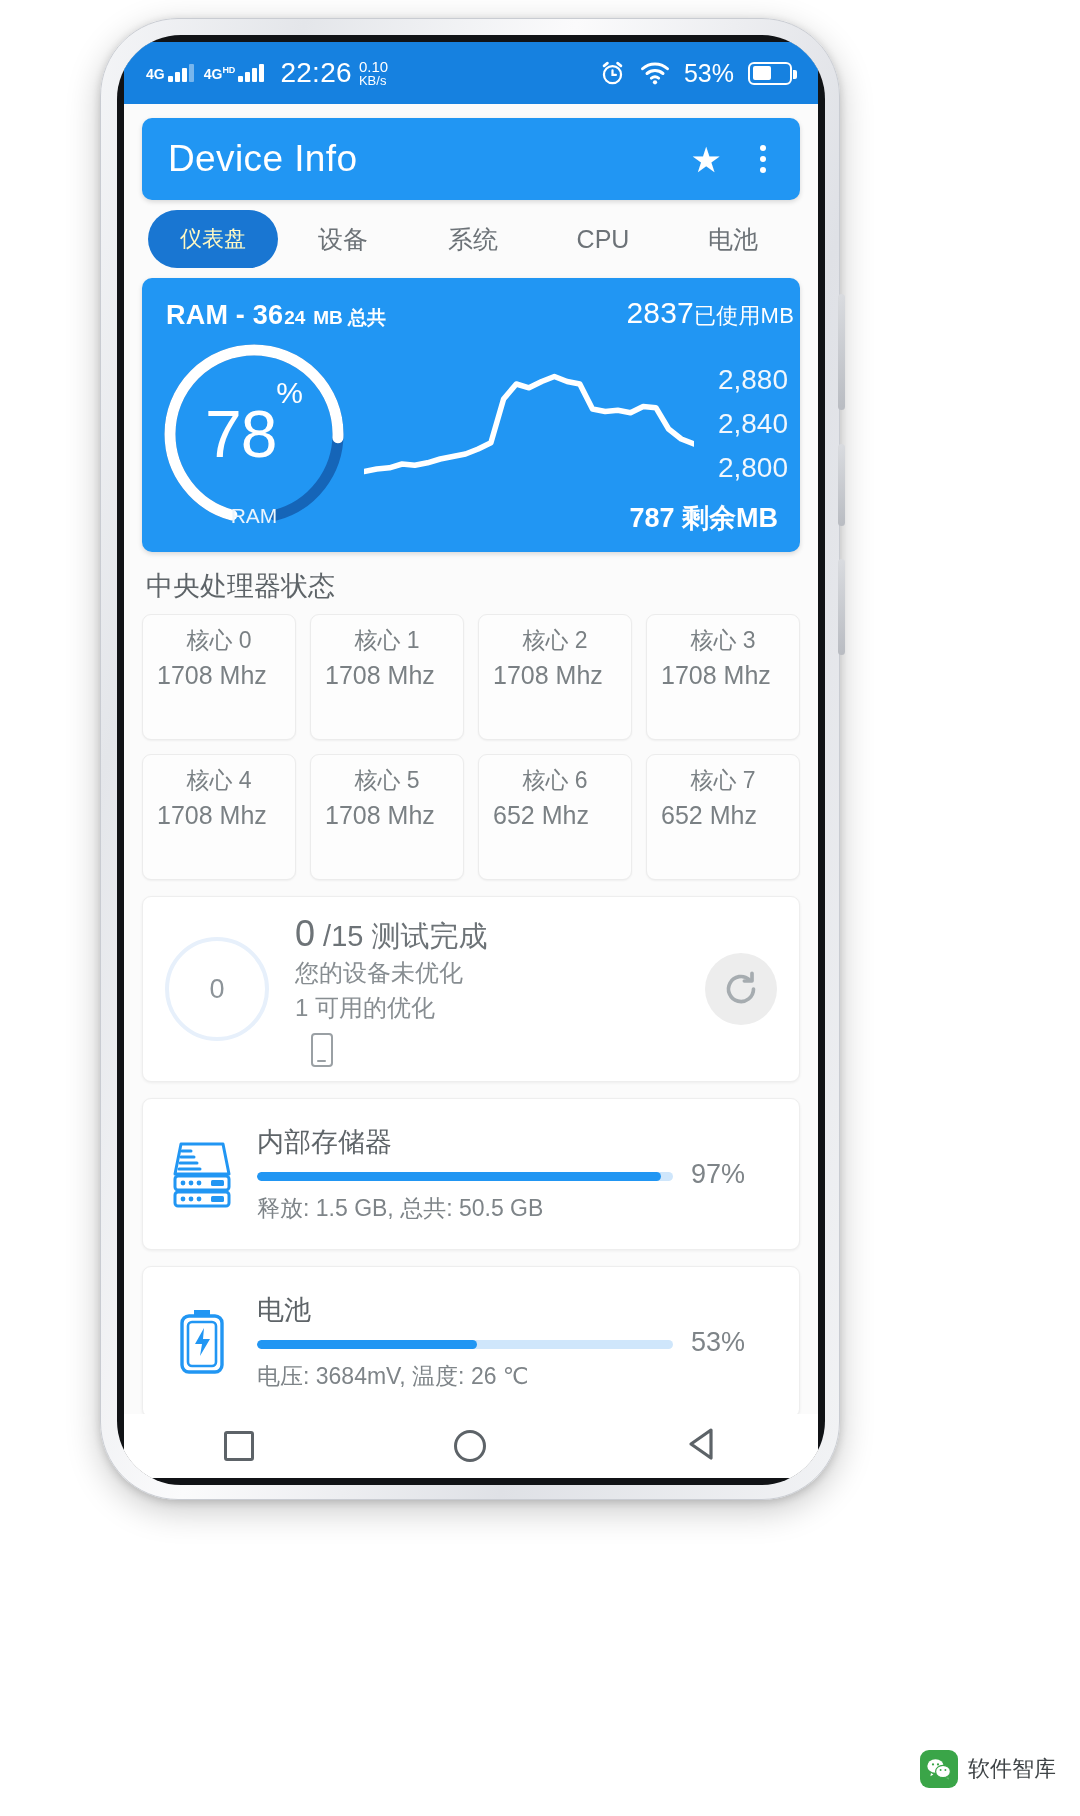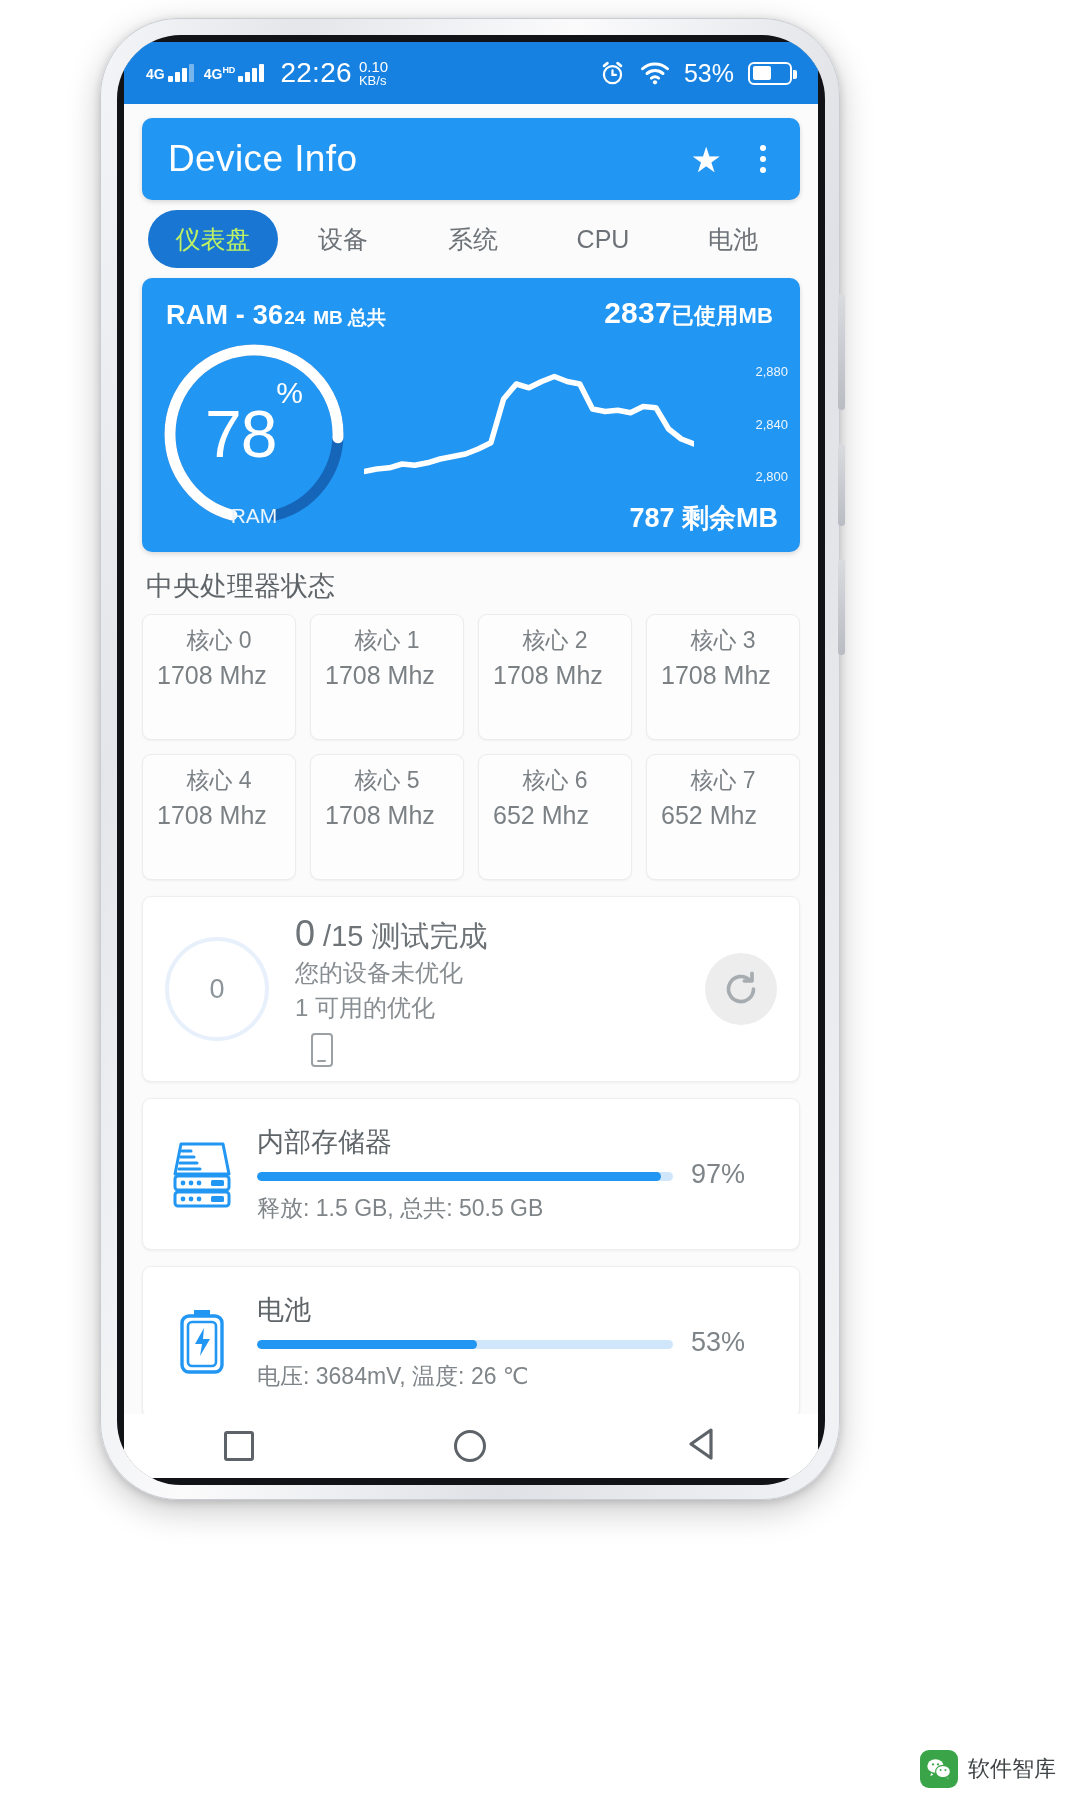--- a/index.html
+++ b/index.html
@@ -112,37 +112,37 @@
   .ic-star { font-size: 35px; color: #fff; line-height: 1; }
   .ic-more { display: flex; flex-direction: column; gap: 5px; align-items: center; padding: 4px 8px; }
   .ic-more i { width: 6px; height: 6px; border-radius: 50%; background: #fff; display: block; }
 
   .tabs { display: flex; align-items: center; height: 78px; padding: 0 2px; }
   .tab {
     flex: 1; text-align: center; font-size: 25px; color: #6c7277;
     display: flex; align-items: center; justify-content: center;
   }
   .tab.active {
-    color: #bef264; background: #1976d2; border-radius: 30px;
-    height: 58px; font-size: 25px; max-width: 144px; margin-left: 4px; text-align: center;
+    color: #fef9c3; background: #1976d2; border-radius: 30px;
+    height: 58px; font-size: 22px; max-width: 144px; margin-left: 4px; text-align: center;
   }
 
   
   .ram-card {
     height: 274px; border-radius: 10px; background: #2196f3;
     position: relative; box-shadow: 0 2px 5px rgba(0,0,0,0.14);
     overflow: hidden; color: #fff;
   }
   .ram-top { position: absolute; left: 24px; top: 22px; display: flex; align-items: baseline; }
   .ram-big { font-size: 27px; font-weight: bold; letter-spacing: .2px; }
   .ram-small { font-size: 19px; font-weight: bold; margin-left: 1px; }
   .ram-unit { font-size: 19px; font-weight: bold; margin-left: 8px; }
   .ram-used {
-    position: absolute; right: 27px; top: 18px;
-    font-size: 30px; font-weight: bold; letter-spacing: .2px;
+    position: absolute; right: 6px; top: 18px;
+    font-size: 30px; font-weight: normal; letter-spacing: .2px;
   }
   .ram-used .mb { font-size: 22px; }
   .ram-free {
     position: absolute; right: 22px; bottom: 16px;
     font-size: 27px; font-weight: bold;
   }
   .gauge-wrap { position: absolute; left: 12px; top: 56px; width: 200px; height: 200px; }
   .gauge-val {
     position: absolute; left: 0; top: 0; width: 200px; height: 200px;
     display: flex; align-items: center; justify-content: center;
@@ -150,21 +150,21 @@
   .gauge-num { font-size: 66px; font-weight: 300; line-height: 1; letter-spacing: -1px; }
   .gauge-pc { font-size: 30px; font-weight: 300; align-self: flex-start; margin-top: 42px; }
   .gauge-label {
     position: absolute; left: 0; bottom: 6px; width: 200px; text-align: center;
     font-size: 21px; color: #eaf4fd;
   }
   .spark { position: absolute; left: 222px; top: 76px; width: 330px; height: 150px; }
   .axis-labels {
     position: absolute; right: 12px; top: 86px;
     display: flex; flex-direction: column; justify-content: space-between;
-    height: 120px; font-size: 13px; color: #f1f7fd; text-align: left;
+    height: 120px; font-size: 28px; color: #f1f7fd; text-align: left;
   }
 
   .section-title { font-size: 27px; color: #5e6468; margin: 16px 0 10px 4px; }
 
   .core-grid { display: grid; grid-template-columns: repeat(4, 1fr); gap: 14px; }
   .core-card {
     background: #fdfdfd; border: 1px solid #ececec; border-radius: 9px;
     height: 126px; padding: 12px 14px 0 14px;
     box-shadow: 0 1px 2px rgba(0,0,0,0.05);
   }

